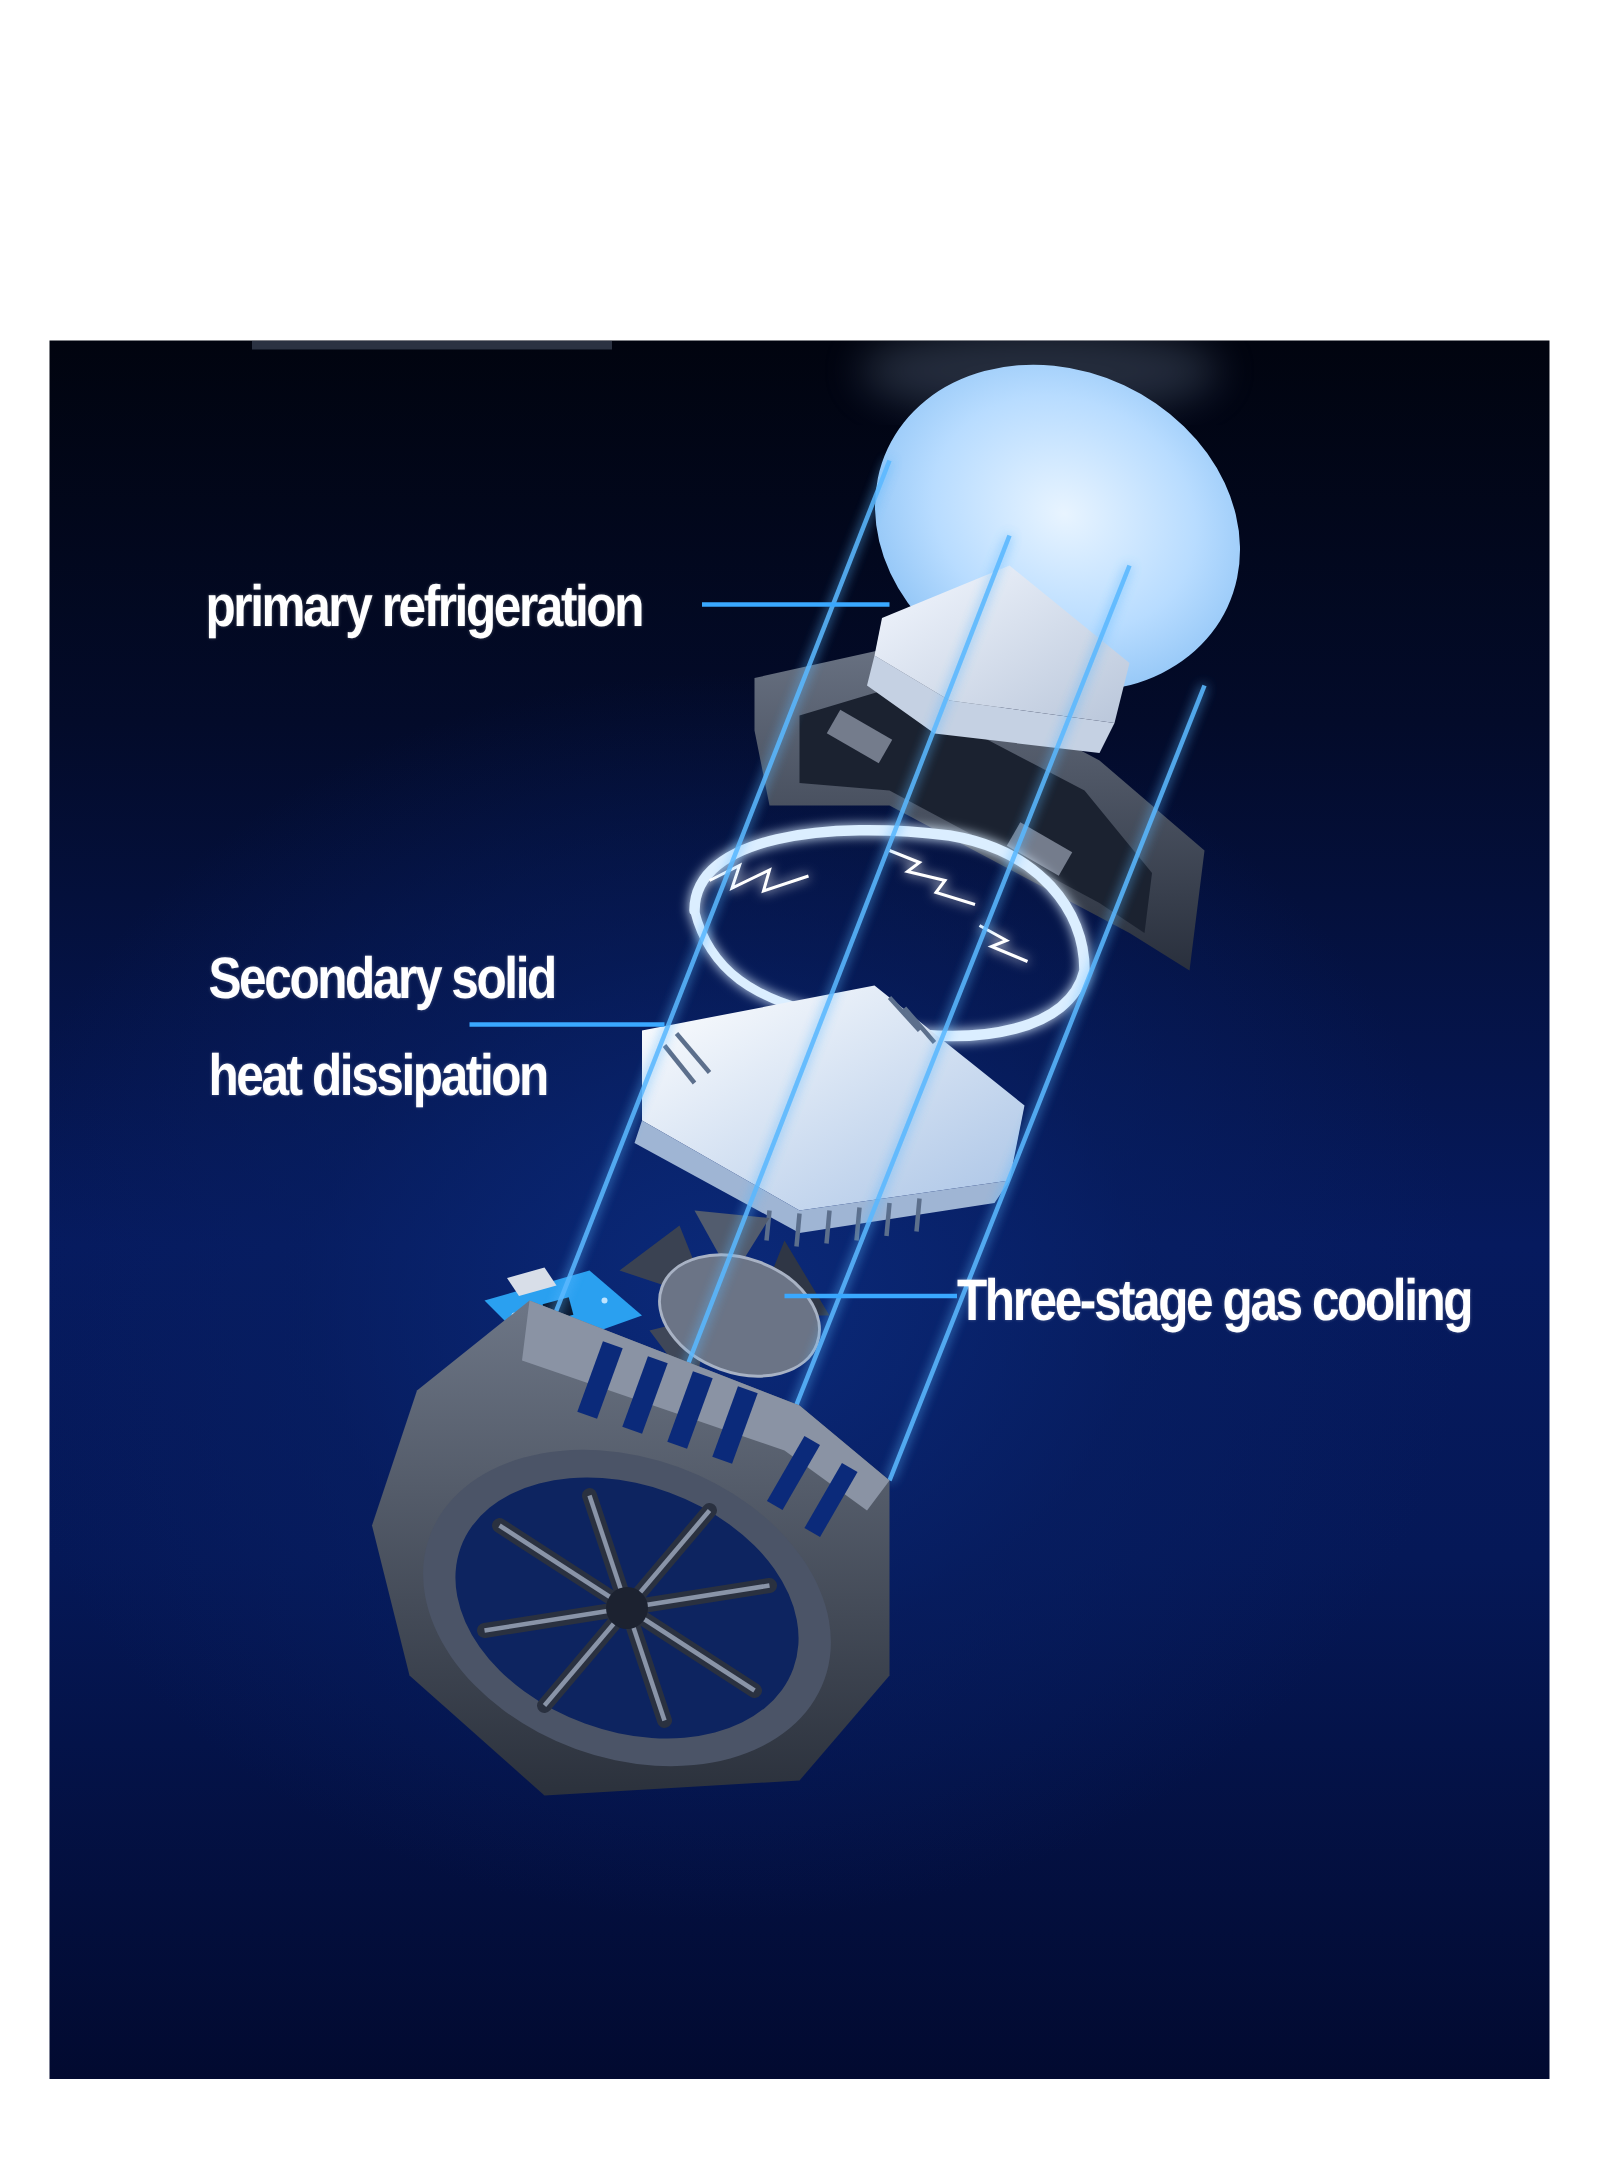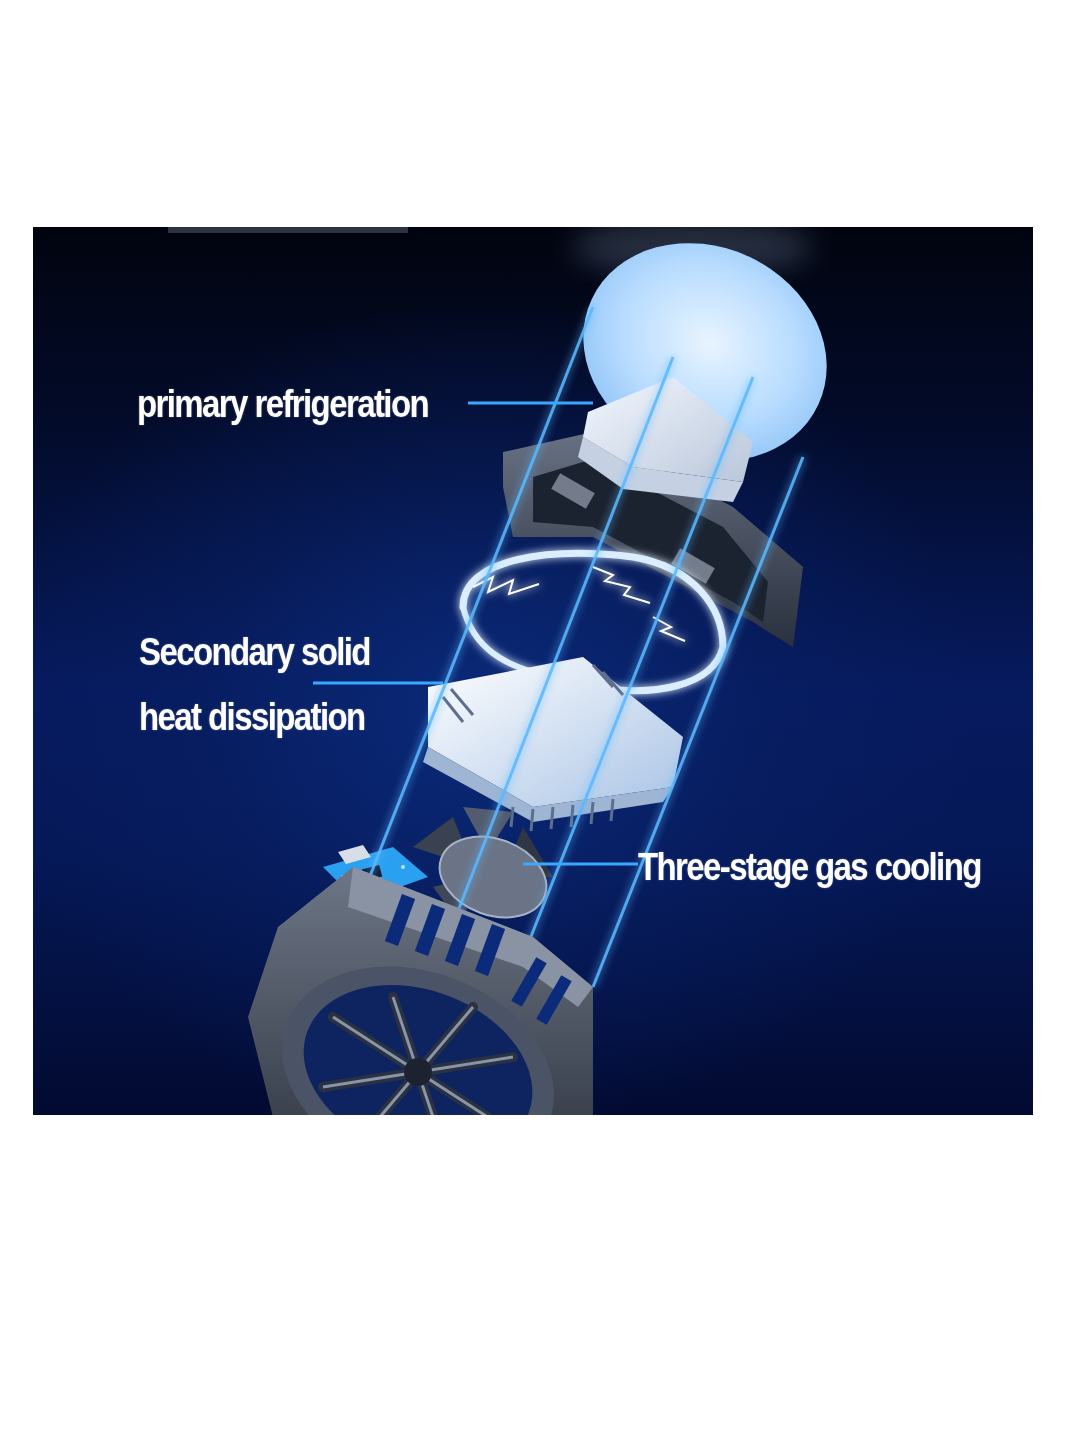--- a/index.html
+++ b/index.html
@@ -2,21 +2,21 @@
 <html><head>
 <meta charset="utf-8">
 <style>
   html, body { margin: 0; padding: 0; }
   body {
     width: 1068px; height: 1456px; background: #ffffff;
     position: relative; overflow: hidden;
     font-family: "Liberation Sans", sans-serif;
   }
   .panel {
-    position: absolute; left: 33px; top: 227px; width: 1000px; height: 888px;
+    position: absolute; left: 33px; top: 227px; width: 1000px; height: 1159px;
     overflow: hidden;
     background:
       radial-gradient(ellipse 620px 520px at 45% 55%, #0b2a7a 0%, rgba(8,32,100,0.55) 45%, rgba(3,12,50,0) 80%),
       linear-gradient(180deg, #01040f 0%, #030b2a 22%, #061a5e 52%, #051857 70%, #020a30 100%);
   }
   .panel svg { position: absolute; left: 0; top: 0; }
   .label {
     position: absolute; color: #ffffff; font-weight: bold;
     font-family: "Liberation Sans", sans-serif;
     font-size: 33px; letter-spacing: -1.6px; line-height: 1;

